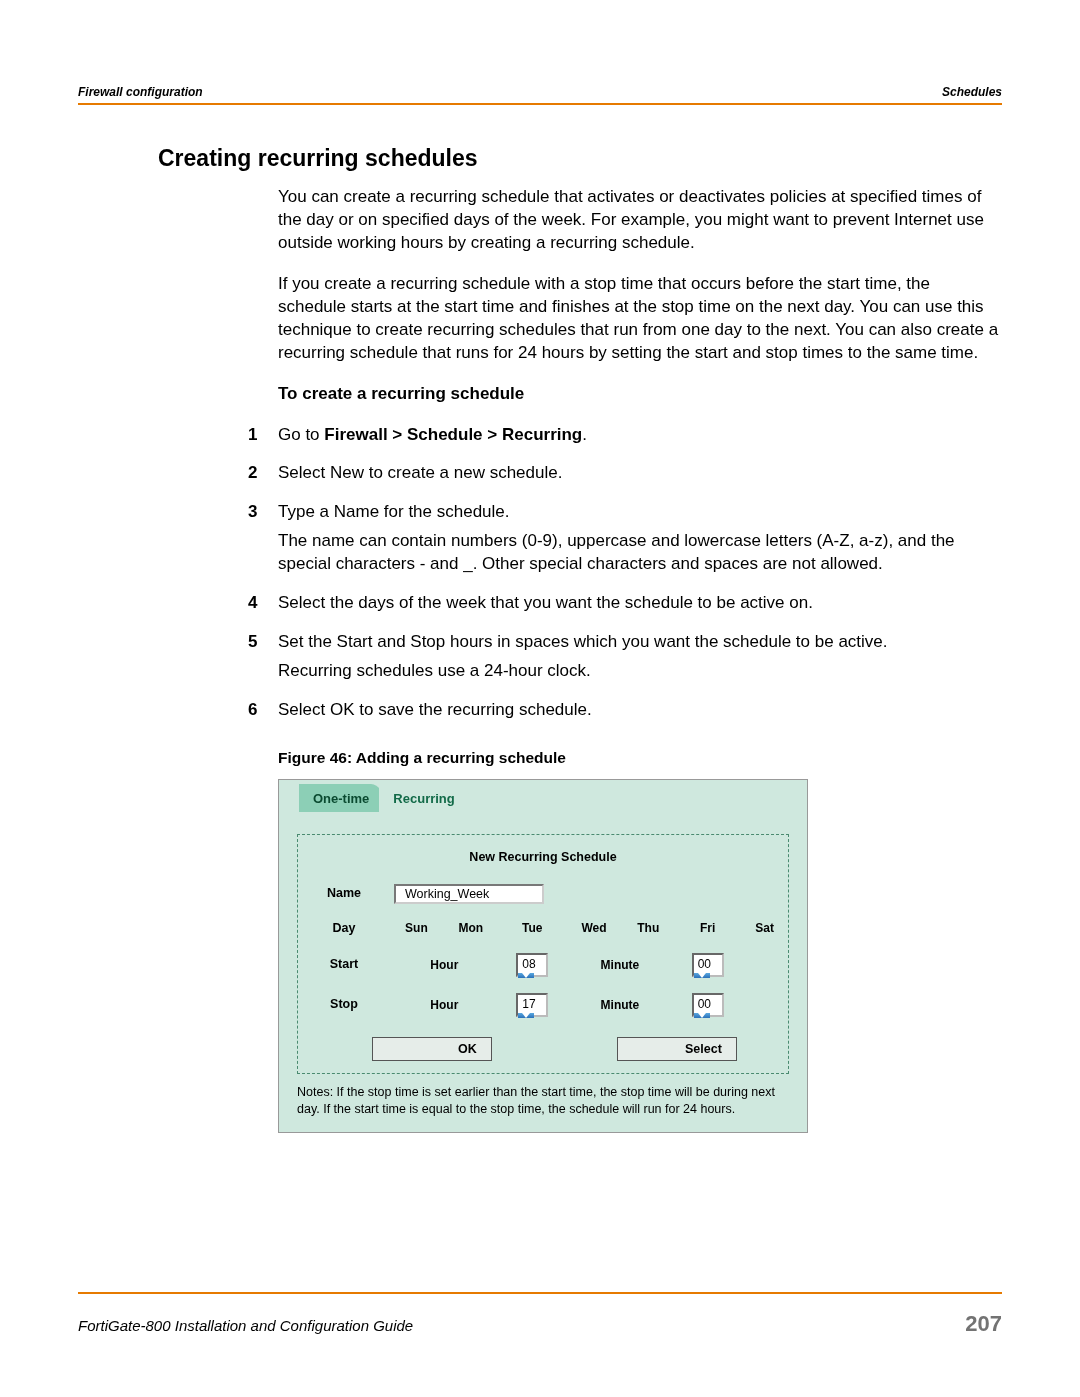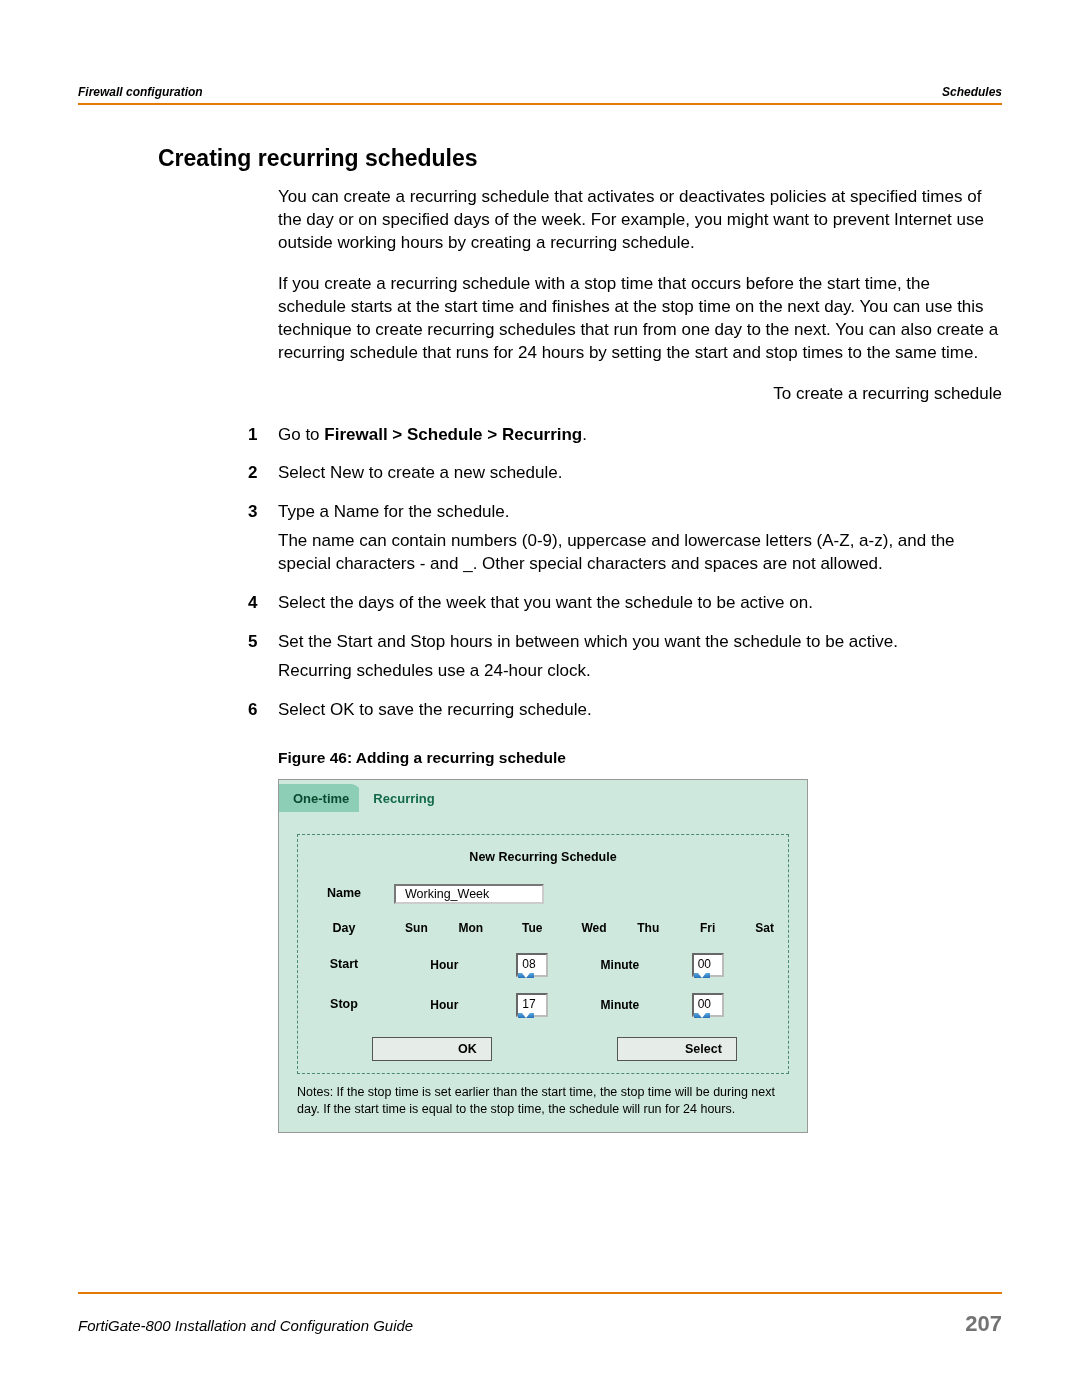--- a/index.html
+++ b/index.html
@@ -32,23 +32,22 @@
     font-weight: bold;
     margin: 0 0 14px 80px;
   }
   .body-text {
     margin-left: 200px;
     font-size: 17px;
     line-height: 1.35;
   }
   .body-text p { margin: 0 0 18px 0; }
   .subhead {
-    font-weight: normal;
+    font-weight: bold;
     margin: 6px 0 14px 0;
-    text-align: right;
   }
   .step-row {
     display: flex;
     margin-bottom: 10px;
   }
   .step-num {
     width: 30px;
     flex: 0 0 30px;
     font-weight: bold;
     margin-left: -30px;
@@ -70,20 +69,21 @@
     position: relative;
   }
   .tabs {
     display: flex;
     align-items: flex-end;
     height: 32px;
     background: #cfe8de;
     font-family: Verdana, sans-serif;
     font-size: 13px;
     font-weight: bold;
+    margin-left: 20px;
   }
   .tab {
     padding: 6px 16px 4px 14px;
     border-top-right-radius: 14px 22px;
     margin-right: -6px;
     position: relative;
   }
   .tab.inactive {
     background: #8ccfb6;
     color: #0a4a30;
@@ -253,21 +253,21 @@
     <div class="step-row">
       <div class="step-num">4</div>
       <div class="step-text">
           <p>Select the days of the week that you want the schedule to be active on.</p>
         </div>
     </div>
 
     <div class="step-row">
       <div class="step-num">5</div>
       <div class="step-text">
-        <p>Set the Start and Stop hours in between which you want the schedule to be active.</p>
+        <p>Set the Start and Stop hours in spaces which you want the schedule to be active.</p>
         <p>Recurring schedules use a 24-hour clock.</p>
       </div>
     </div>
 
     <div class="step-row">
       <div class="step-num">6</div>
       <div class="step-text">
           <p>Select OK to save the recurring schedule.</p>
         </div>
     </div>

